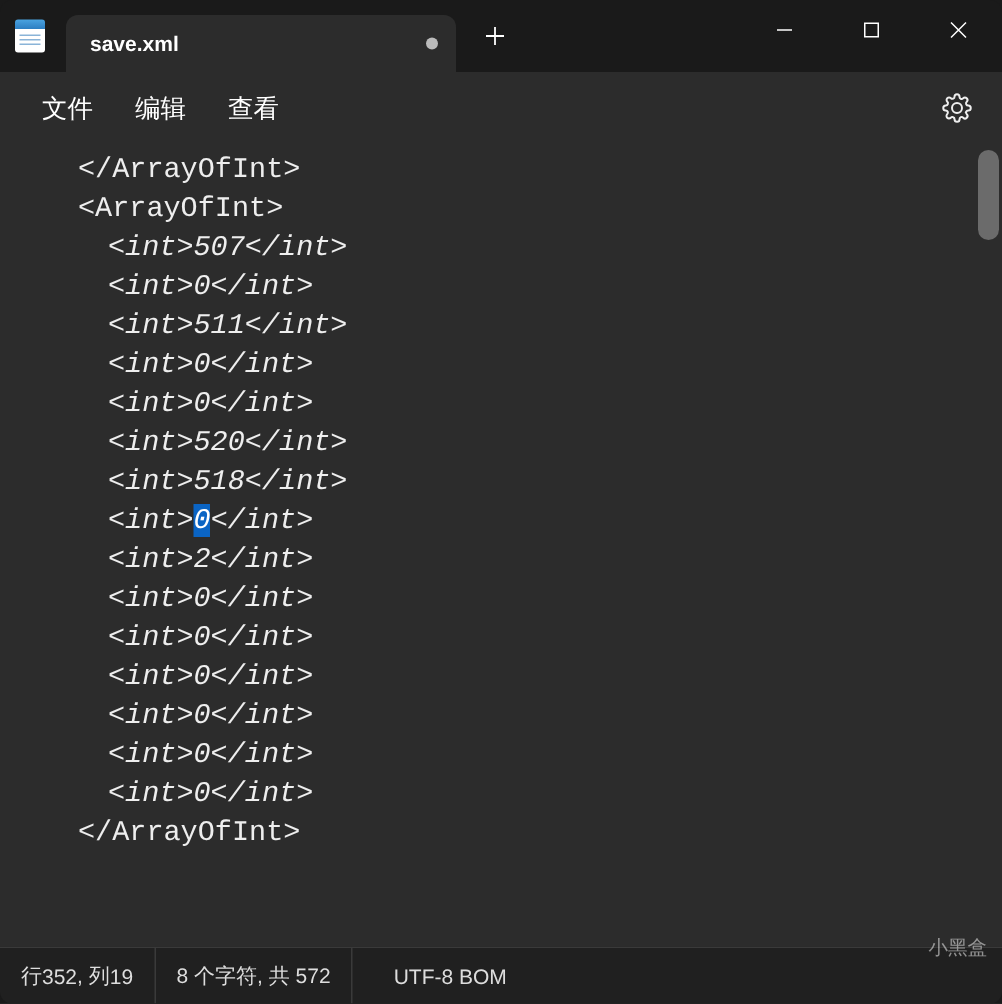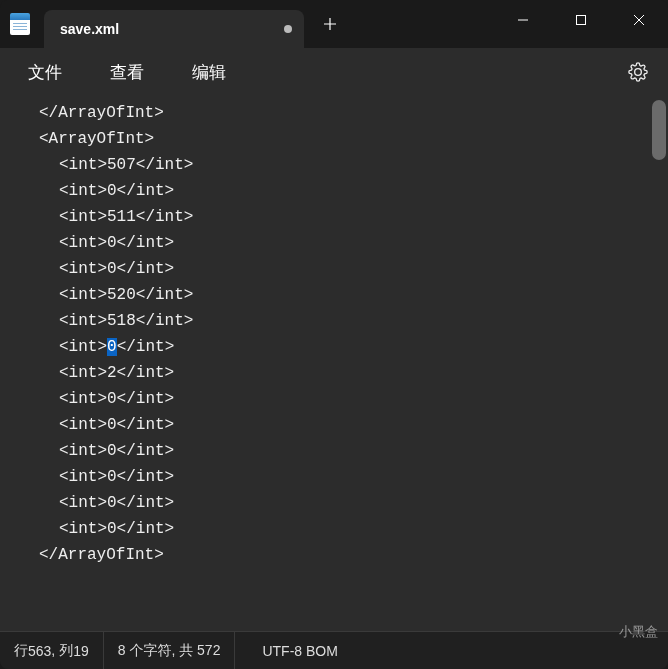--- a/index.html
+++ b/index.html
@@ -62,42 +62,42 @@
     }
     .window-controls { display: flex; margin-left: auto; }
     .win-btn { width: 58px; height: 40px; display: flex; align-items: center; justify-content: center; }
     .win-btn svg { stroke: #fff; fill: none; }
     .menubar {
       height: 48px;
       background: #2c2c2c;
       display: flex;
       align-items: center;
       padding: 0 14px;
-      gap: 20px;
+      gap: 0;
       justify-content: space-between;
     }
     .menu-item { font-size: 17px; padding: 6px 14px; border-radius: 4px; }
     .spacer { flex: 1; }
     .settings-btn { padding: 6px; display: flex; align-items: center; justify-content: center; }
     .editor {
       position: relative;
       background: #2c2c2c;
       height: 535px;
       overflow: hidden;
     }
     .content {
       font-family: Consolas, "Courier New", monospace;
-      font-size: 16px;
+      font-size: 19px;
       line-height: 26px;
-      padding: 4px 8px 4px 19px;
+      padding: 4px 8px 4px 32px;
       white-space: pre;
       color: #eee;
     }
     .content .indent1 { padding-left: 20px; display: block; }
-    .content .indent2 { padding-left: 40px; display: block; }
+    .content .indent2 { padding-left: 40px; display: block; font-style: italic; }
     .sel { background: #0a64c4; color: #fff; }
     .scrollbar {
       position: absolute;
       right: 2px; top: 4px;
       width: 14px;
       height: 60px;
       background: #6b6b6b;
       border-radius: 7px;
     }
     .statusbar {
@@ -158,39 +158,39 @@
     <div class="win-btn">
       <svg width="12" height="12">
           <path d="M1 1l10 10M11 1L1 11" stroke-width="1"></path>
         </svg>
     </div>
   </div>
 </div>
 
 <div class="menubar">
   <div class="menu-item">文件</div>
+  <div class="menu-item">编辑</div>
   <div class="menu-item">查看</div>
-  <div class="menu-item">编辑</div>
   <div class="spacer"></div>
   <div class="settings-btn">
     <svg width="20" height="20" viewBox="0 0 24 24">
       <path fill="none" stroke="#eee" stroke-width="1.6" d="M12 8a4 4 0 100 8 4 4 0 000-8z M19.4 15a1.7 1.7 0 00.34 1.87l.06.06a2 2 0 11-2.83 2.83l-.06-.06a1.7 1.7 0 00-1.87-.34 1.7 1.7 0 00-1 1.56V21a2 2 0 11-4 0v-.09a1.7 1.7 0 00-1.11-1.56 1.7 1.7 0 00-1.87.34l-.06.06a2 2 0 11-2.83-2.83l.06-.06a1.7 1.7 0 00.34-1.87 1.7 1.7 0 00-1.56-1H3a2 2 0 110-4h.09a1.7 1.7 0 001.56-1.11 1.7 1.7 0 00-.34-1.87l-.06-.06a2 2 0 112.83-2.83l.06.06a1.7 1.7 0 001.87.34H9a1.7 1.7 0 001-1.56V3a2 2 0 114 0v.09a1.7 1.7 0 001 1.56 1.7 1.7 0 001.87-.34l.06-.06a2 2 0 112.83 2.83l-.06.06a1.7 1.7 0 00-.34 1.87V9a1.7 1.7 0 001.56 1H21a2 2 0 110 4h-.09a1.7 1.7 0 00-1.56 1z"></path>
     </svg>
   </div>
 </div>
 
 <div class="editor">
   <div class="content" id="content"><span class="indent1">&lt;/ArrayOfInt&gt;</span><span class="indent1">&lt;ArrayOfInt&gt;</span><span class="indent2">&lt;int&gt;507&lt;/int&gt;</span><span class="indent2">&lt;int&gt;0&lt;/int&gt;</span><span class="indent2">&lt;int&gt;511&lt;/int&gt;</span><span class="indent2">&lt;int&gt;0&lt;/int&gt;</span><span class="indent2">&lt;int&gt;0&lt;/int&gt;</span><span class="indent2">&lt;int&gt;520&lt;/int&gt;</span><span class="indent2">&lt;int&gt;518&lt;/int&gt;</span><span class="indent2">&lt;int&gt;<span class="sel">0</span>&lt;/int&gt;</span><span class="indent2">&lt;int&gt;2&lt;/int&gt;</span><span class="indent2">&lt;int&gt;0&lt;/int&gt;</span><span class="indent2">&lt;int&gt;0&lt;/int&gt;</span><span class="indent2">&lt;int&gt;0&lt;/int&gt;</span><span class="indent2">&lt;int&gt;0&lt;/int&gt;</span><span class="indent2">&lt;int&gt;0&lt;/int&gt;</span><span class="indent2">&lt;int&gt;0&lt;/int&gt;</span><span class="indent1">&lt;/ArrayOfInt&gt;</span></div>
   <div class="scrollbar"></div>
 </div>
 
 <div class="statusbar">
   <div class="status-cell">
     <span>行 </span>
-      <span>563</span>
+      <span>352</span>
       <span>,  列 </span>
       <span>19</span>
   </div>
   <div class="status-cell">8 个字符,  共 572</div>
   <div class="status-cell">UTF-8 BOM</div>
 </div>
 
 <div class="watermark">小黑盒</div>
 
 </body></html>

